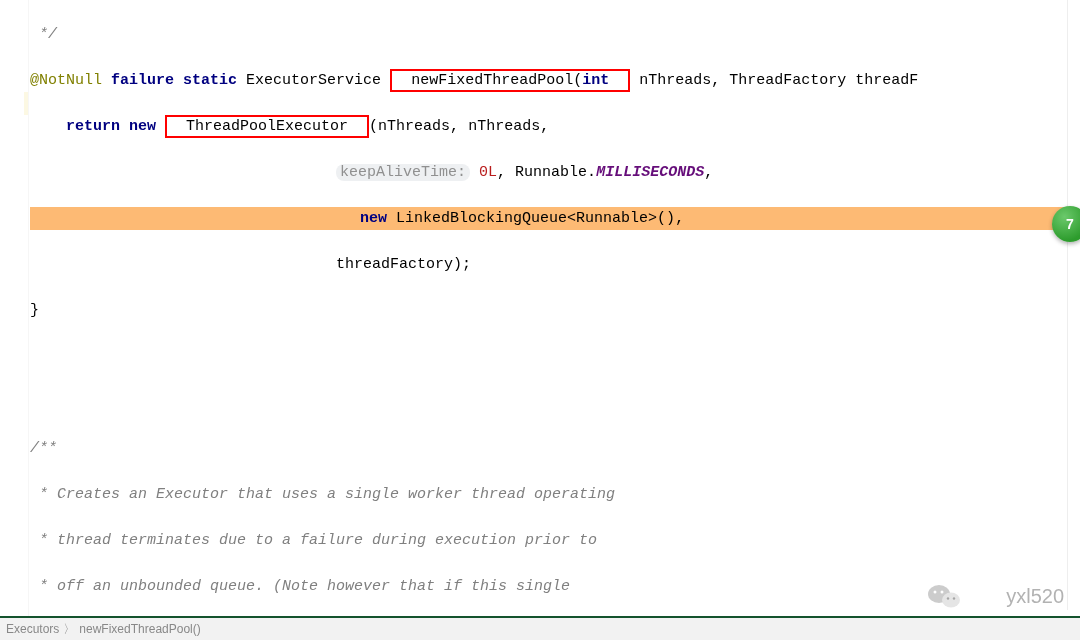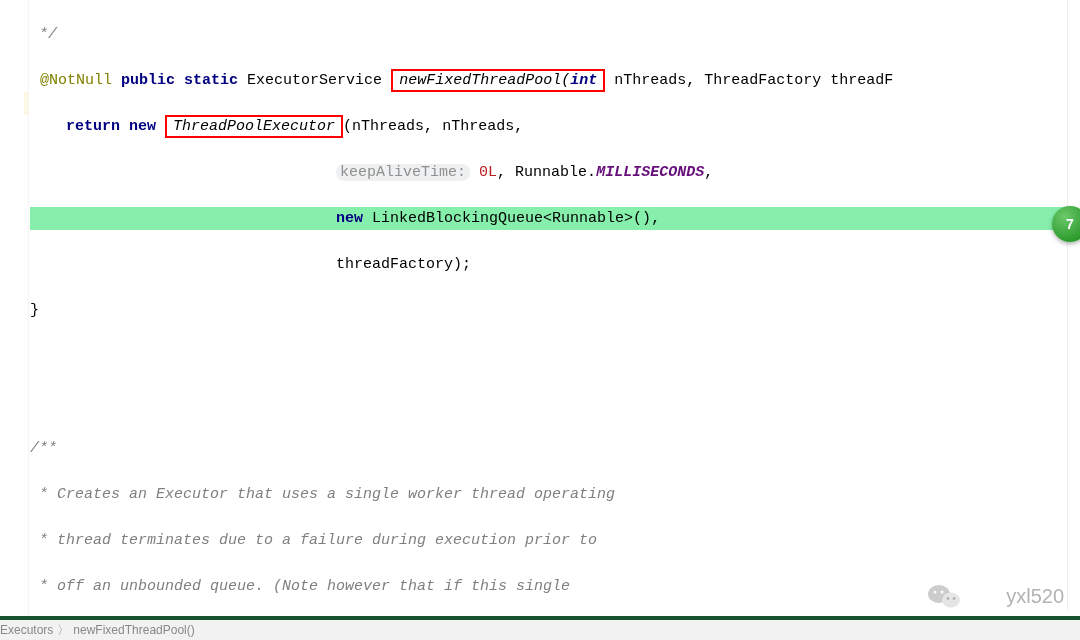--- a/index.html
+++ b/index.html
@@ -44,61 +44,62 @@
     position: absolute;
     left: 30px;
     top: 0;
     right: 14px;
     height: 608px;
     white-space: pre;
     overflow: hidden;
   }
   .line { height: 23px; }
   .comment { color: #808080; font-style: italic; }
-  .annotation { color: #808000; margin-left: 10px; }
+  .annotation { color: #808000; }
   .keyword { color: #000080; font-weight: bold; }
   .constant { color: #660e7a; font-weight: bold; font-style: italic; }
   .number { color: #b91c1c; }
   .hint {
     color: #909090;
     background: #eef0f2;
     border-radius: 8px;
     padding: 0 4px;
     font-style: normal;
   }
   .red-box {
     border: 2px solid #ff0000;
-    padding: 0 6px;
+    padding: 0 19px;
     display: inline-block;
     line-height: 19px;
-    font-style: italic;
   }
   .hl-line {
-    background: #86efac;
+    background: #fdba74;
+    padding-left: 24px;
   }
   .caret-line {
     position: absolute;
     left: 24px;
     width: 4px;
     height: 23px;
     background: #fcf8e3;
   }
   .breadcrumbs {
     position: absolute;
     left: 0;
     bottom: 0;
     height: 24px;
     width: 100%;
     background: #f2f2f2;
-    border-top: 4px solid #14532d;
+    border-top: 2px solid #14532d;
     font-family: "Segoe UI", Arial, sans-serif;
     font-size: 12px;
     color: #888;
     display: flex;
     align-items: center;
+    padding-left: 6px;
     box-sizing: border-box;
   }
   .breadcrumbs span { margin-right: 4px; }
   .badge {
     position: absolute;
     right: -8px;
     top: 206px;
     width: 36px;
     height: 36px;
     border-radius: 50%;
@@ -131,21 +132,21 @@
 
 <div class="editor">
 
   <div class="gutter"></div>
   <div class="scrollbar"></div>
 
   <div class="caret-line" style="top:92px;"></div>
 
   <div class="code-area">
 <div class="line"><span class="comment"> */</span></div>
-<div class="line"><span class="annotation">@NotNull</span> <span class="keyword">public</span> <span class="keyword">static</span> <span>ExecutorService</span> <span class="red-box"><span>newFixedThreadPool</span>(<span class="keyword">int</span></span> <span>nThreads</span>, <span>ThreadFactory</span> <span>threadF</span></div>
+<div class="line"><span class="annotation">@NotNull</span> <span class="keyword">failure</span> <span class="keyword">static</span> <span>ExecutorService</span> <span class="red-box"><span>newFixedThreadPool</span>(<span class="keyword">int</span></span> <span>nThreads</span>, <span>ThreadFactory</span> <span>threadF</span></div>
 <div class="line">    <span class="keyword">return</span> <span class="keyword">new</span> <span class="red-box">ThreadPoolExecutor</span><span>(nThreads, nThreads,</span></div>
 <div class="line">                                  <span class="hint">keepAliveTime:</span><span class="number"> 0L</span><span>, Runnable.</span><span class="constant">MILLISECONDS</span>,</div>
 <div class="line hl-line">                                  <span class="keyword">new</span><span> LinkedBlockingQueue&lt;Runnable&gt;(),</span></div>
 <div class="line">                                  <span>threadFactory);</span></div>
 <div class="line"><span>}</span></div>
 <div class="line"></div>
 <div class="line"></div>
 <div class="line"><span class="comment">/**</span></div>
 <div class="line"><span class="comment"> * Creates an Executor that uses a single worker thread operating</span></div>
 <div class="line"><span class="comment"> * thread terminates due to a failure during execution prior to</span></div>

